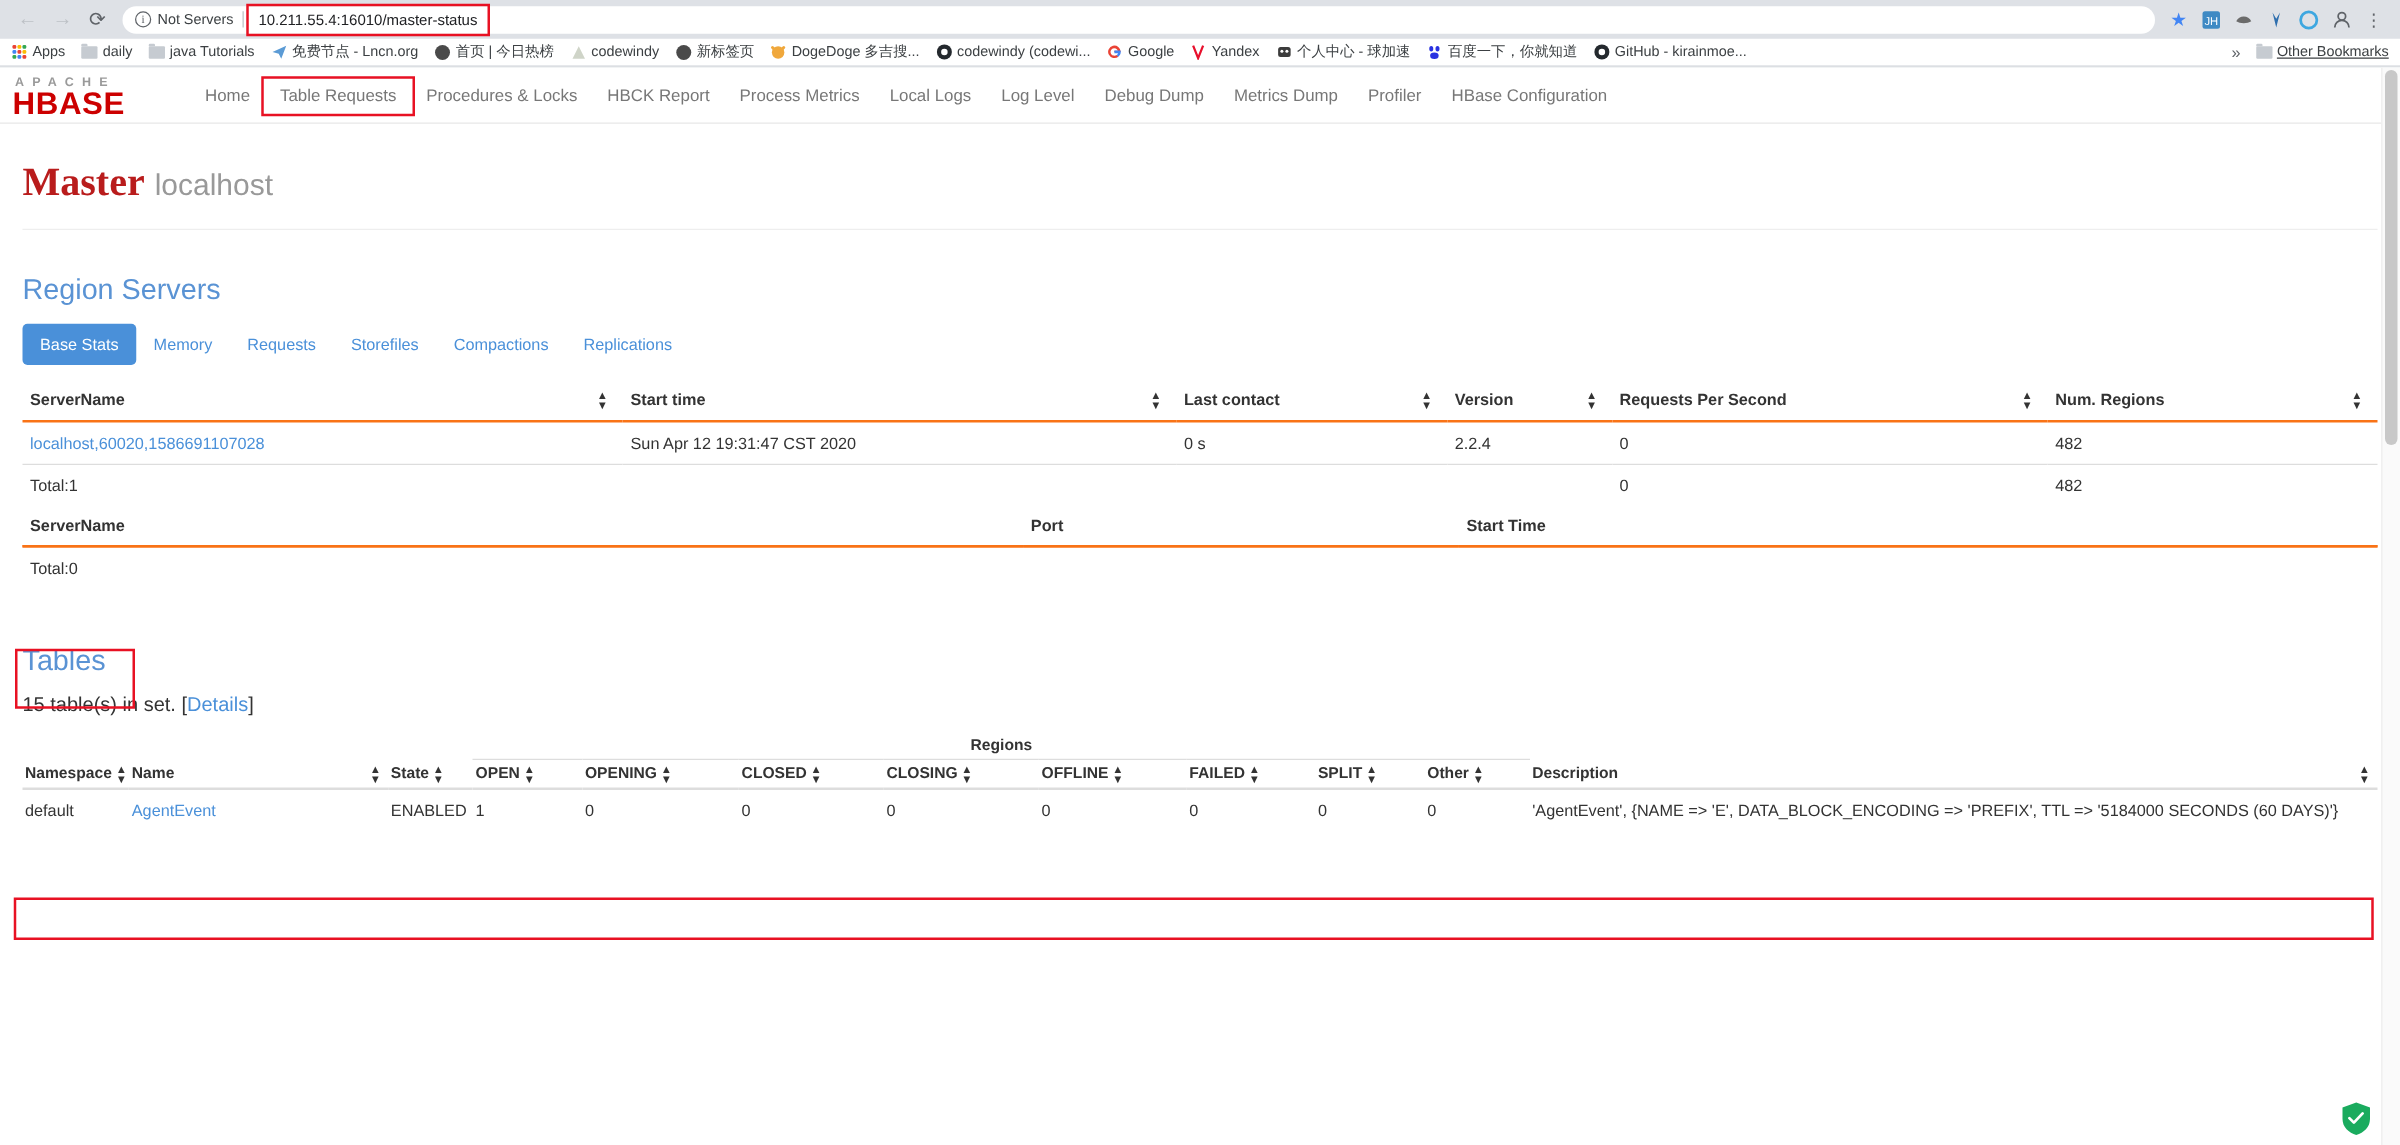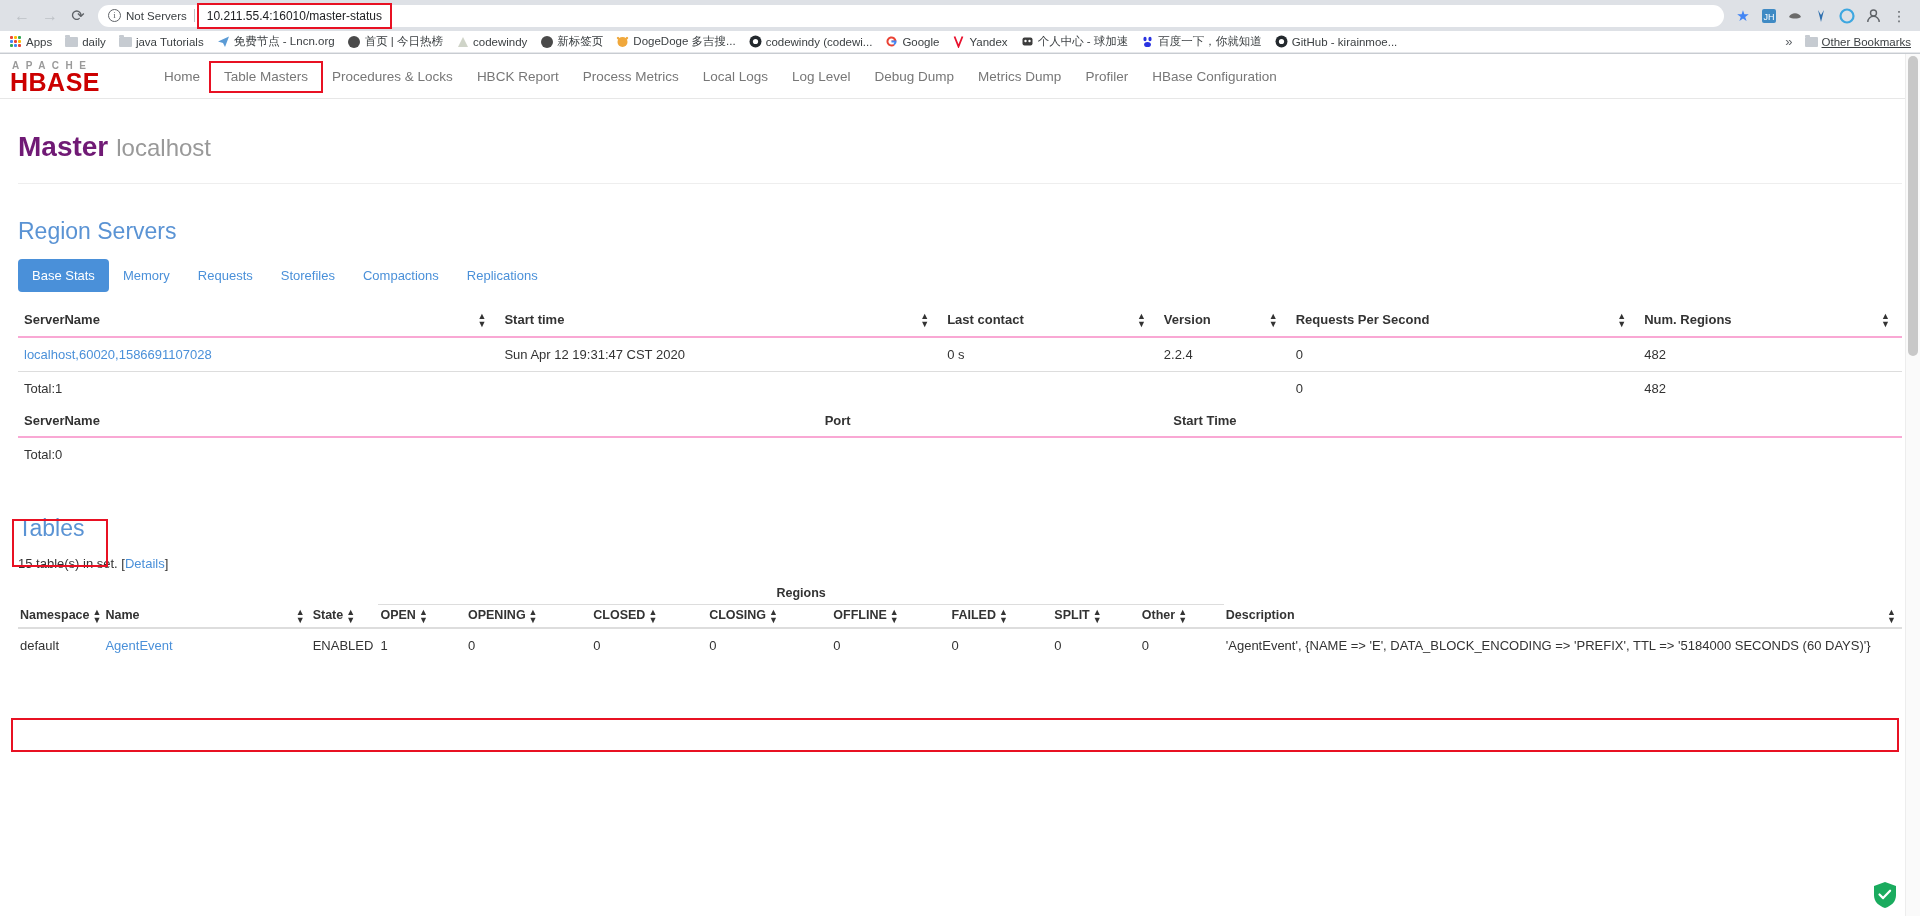--- a/index.html
+++ b/index.html
@@ -189,24 +189,25 @@
     position: relative;
   }
   #nav-table-details-wrap { position: relative; }
   #nav-redbox { left: -3px; top: 7px; right: -3px; bottom: 6px; }
 
   #content {
     padding: 0 18px;
   }
   #master-block { padding: 28px 0 0 0; }
   #master-title {
-    font-size: 28px;
+    font-size: 32px;
     font-weight: bold;
-    color: #701a75;
+    color: #b91c1c;
     display: inline;
+    font-family: Liberation Serif, serif;
   }
   #master-host {
     font-size: 24px;
     color: #999;
     font-weight: normal;
     margin-left: 8px;
   }
   .hr { border-top: 1px solid #eeeeee; margin: 19px 0 0 0; }
 
   h2.sect {
@@ -231,21 +232,21 @@
   table.hb {
     width: 100%;
     border-collapse: collapse;
     font-size: 13px;
   }
   table.hb th {
     text-align: left;
     font-weight: bold;
     color: #333;
     padding: 8px 8px 8px 6px;
-    border-bottom: 2px solid #f9a8d4;
+    border-bottom: 2px solid #f97316;
     white-space: nowrap;
     position: relative;
   }
   table.hb td {
     padding: 9px 8px 9px 6px;
     border-top: 1px solid #dddddd;
     color: #333;
     white-space: nowrap;
   }
   table.hb tbody tr:first-child td { border-top: none; }
@@ -254,21 +255,21 @@
     display: inline-block;
     font-size: 9px;
     color: #333;
     line-height: 8px;
     vertical-align: middle;
     margin-left: 3px;
   }
   .sortico b { display:block; }
   .th-sort-right { float: right; margin-right: 4px; }
 
-  .table-note { font-size: 13px; color: #333; margin: 2px 0 12px 0; }
+  .table-note { font-size: 16px; color: #333; margin: 2px 0 12px 0; }
 
   
   #tables-wrap { position: relative; }
   #tables-redbox { left: -6px; top: -7px; width: 96px; height: 48px; }
   #row-redbox {
     left: -6px; right: 4px;
     top: 874px; height: 32px;
   }
   table.tbl2 { width: 100%; border-collapse: collapse; font-size: 13px; }
   table.tbl2 th {
@@ -493,21 +494,21 @@
   <div id="navbar">
     <div id="hbase-logo">
       <svg width="120" height="36" viewBox="0 0 120 36">
         <text x="2" y="11" font-family="Liberation Sans, sans-serif" font-size="10" letter-spacing="6.5" fill="#9a9a9a" font-weight="bold">APACHE</text>
         <text x="0" y="33" font-family="Liberation Sans, sans-serif" font-size="25" letter-spacing="0.5" fill="#cc0000" font-weight="bold">HBASE</text>
       </svg>
     </div>
     <div class="nav-links">
       <div class="nav-link">Home</div>
       <div id="nav-table-details-wrap">
-        <div class="nav-link">Table Masters</div>
+        <div class="nav-link">Table Requests</div>
         <div class="redbox" id="nav-redbox"></div>
       </div>
       <div class="nav-link">Procedures &amp; Locks</div>
       <div class="nav-link">HBCK Report</div>
       <div class="nav-link">Process Metrics</div>
       <div class="nav-link">Local Logs</div>
       <div class="nav-link">Log Level</div>
       <div class="nav-link">Debug Dump</div>
       <div class="nav-link">Metrics Dump</div>
       <div class="nav-link">Profiler</div>

